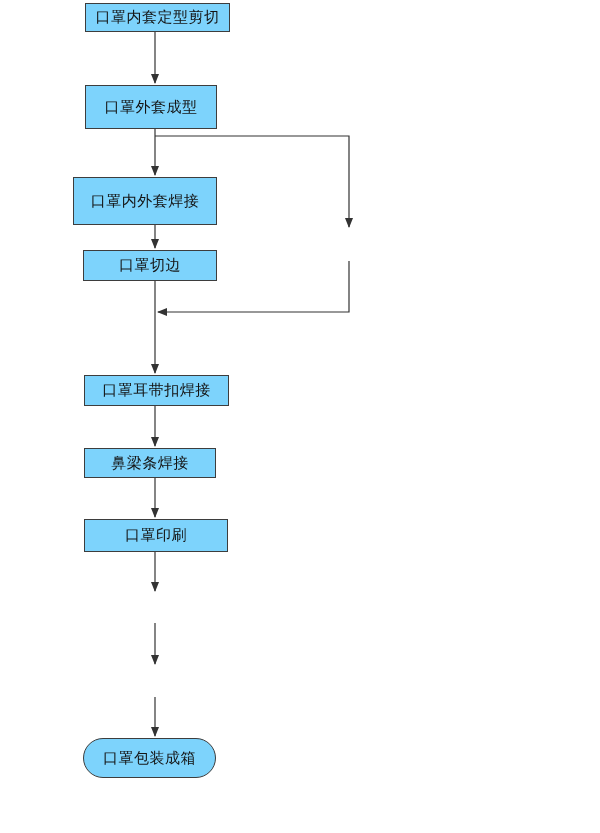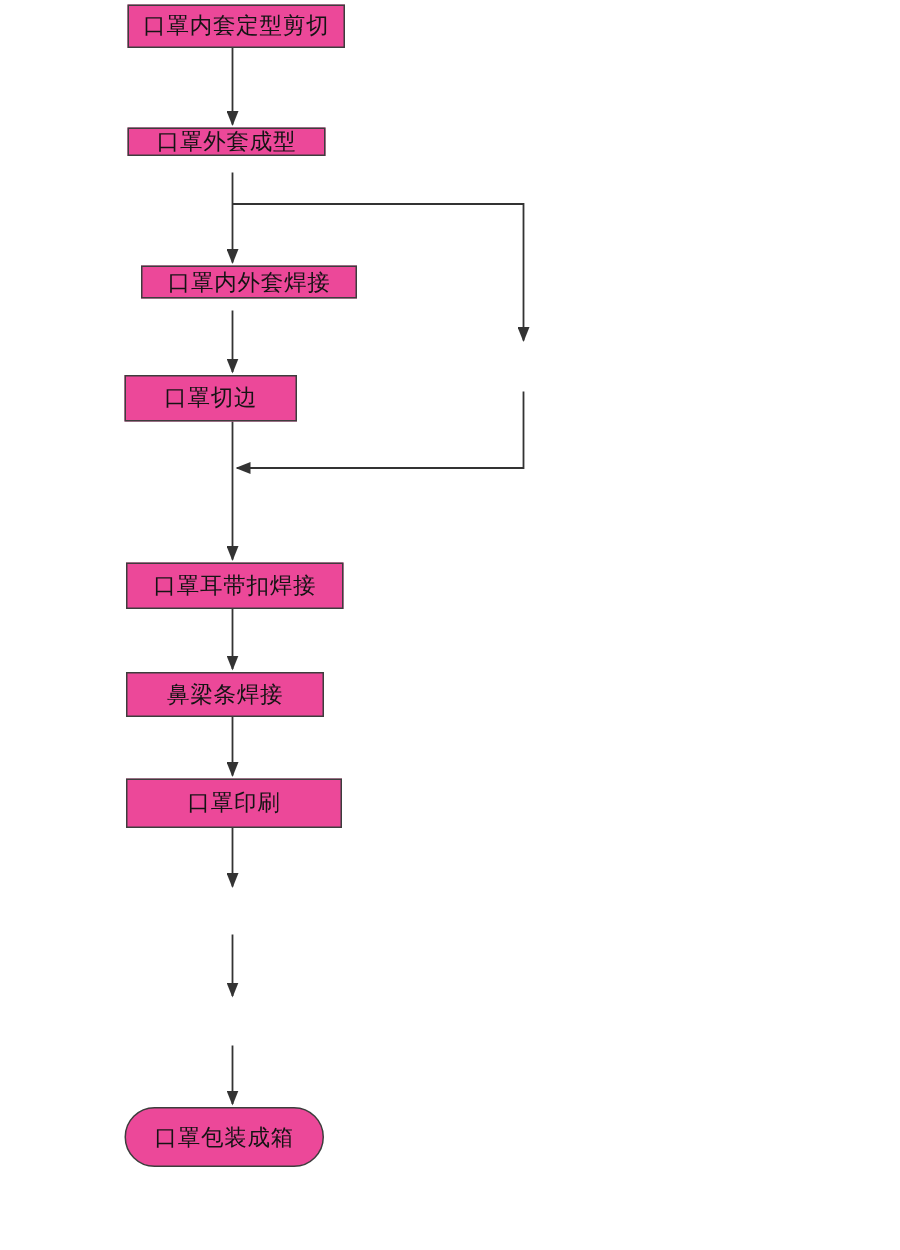--- a/index.html
+++ b/index.html
@@ -25,38 +25,38 @@
   .edges-layer polyline {
     fill: none;
     stroke: #333333;
     stroke-width: 1.2;
   }
   .node {
     position: absolute;
     display: flex;
     align-items: center;
     justify-content: center;
-    background: #ec4899;
+    background: #7dd3fc;
     border: 1px solid #3d3d3d;
     box-sizing: border-box;
     font-size: 15px;
     color: #141414;
     letter-spacing: 0.5px;
     white-space: nowrap;
     text-align: center;
   }
   .node.terminator {
     border-radius: 20px;
   }
   
   #n1  { left: 85px;  top: 3px;   width: 145px; height: 29px; }
-  #n2  { left: 85px;  top: 85px;  width: 132px; height: 19px; }
-  #n3  { left: 94px;  top: 177px; width: 144px; height: 22px; }
+  #n2  { left: 85px;  top: 85px;  width: 132px; height: 44px; }
+  #n3  { left: 73px;  top: 177px; width: 144px; height: 48px; }
   #n4  { left: 277px; top: 229px; width: 143px; height: 32px; }
-  #n5  { left: 83px;  top: 250px; width: 115px; height: 31px; }
+  #n5  { left: 83px;  top: 250px; width: 134px; height: 31px; }
   #n6  { left: 84px;  top: 375px; width: 145px; height: 31px; }
   #n7  { left: 84px;  top: 448px; width: 132px; height: 30px; font-family: Liberation Serif, serif; }
   #n8  { left: 84px;  top: 519px; width: 144px; height: 33px; }
   #n9  { left: 83px;  top: 593px; width: 134px; height: 30px; }
   #n10 { left: 85px;  top: 666px; width: 131px; height: 31px; }
   #n11 { left: 83px;  top: 738px; width: 133px; height: 40px; }
 </style>
 </head>
 <body>
 

